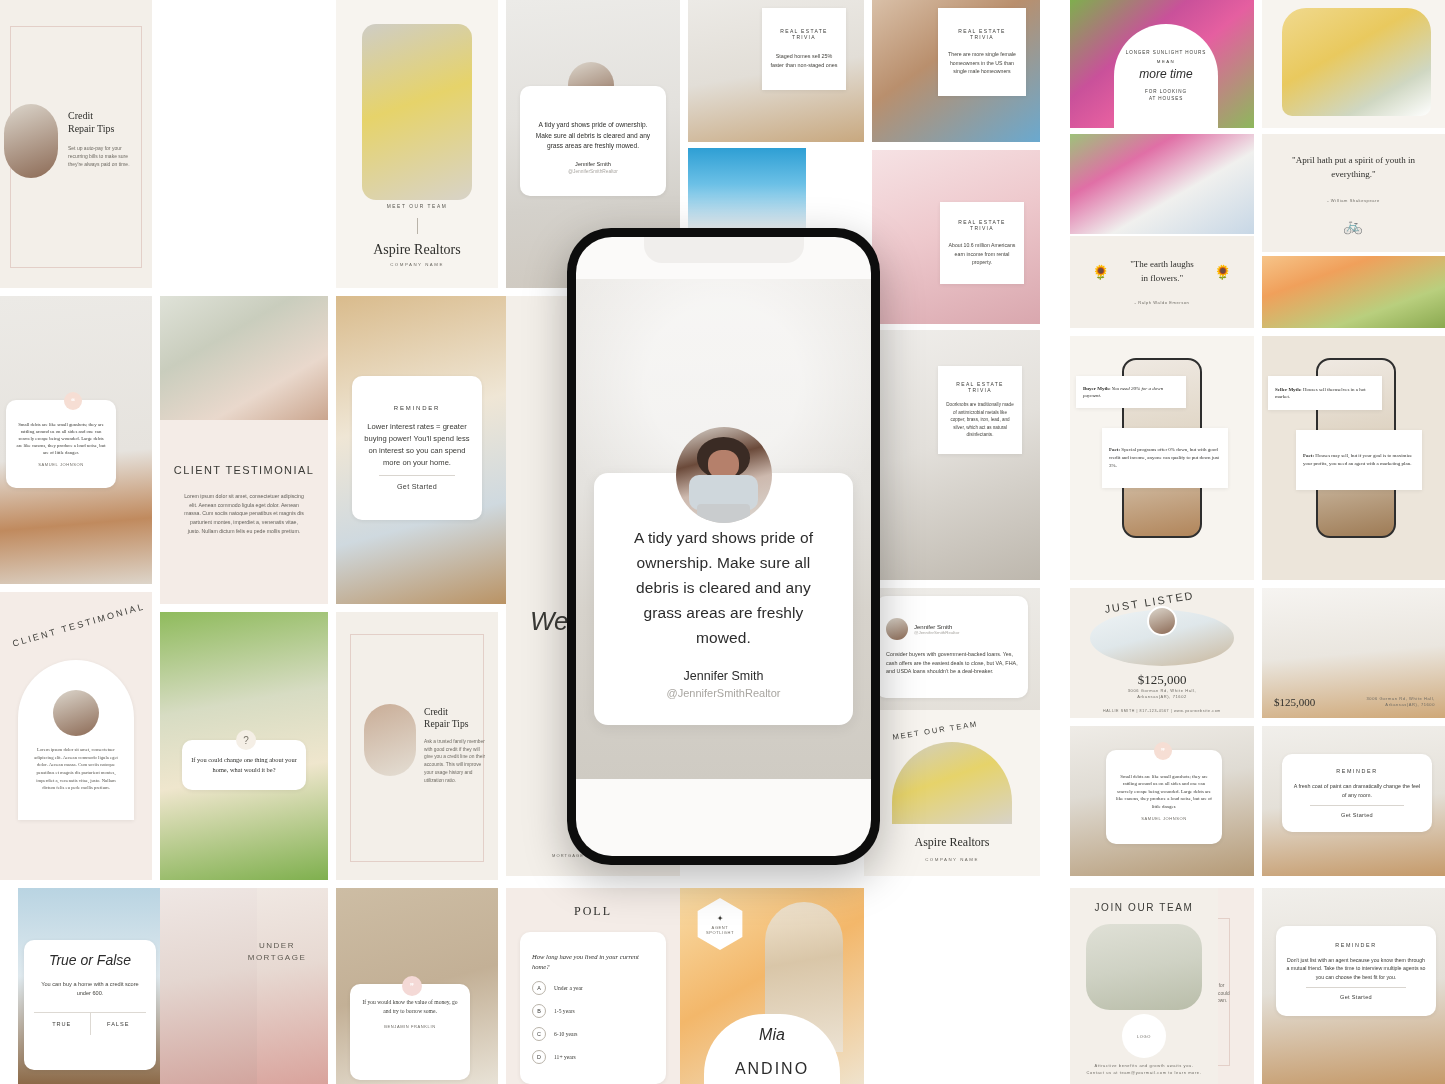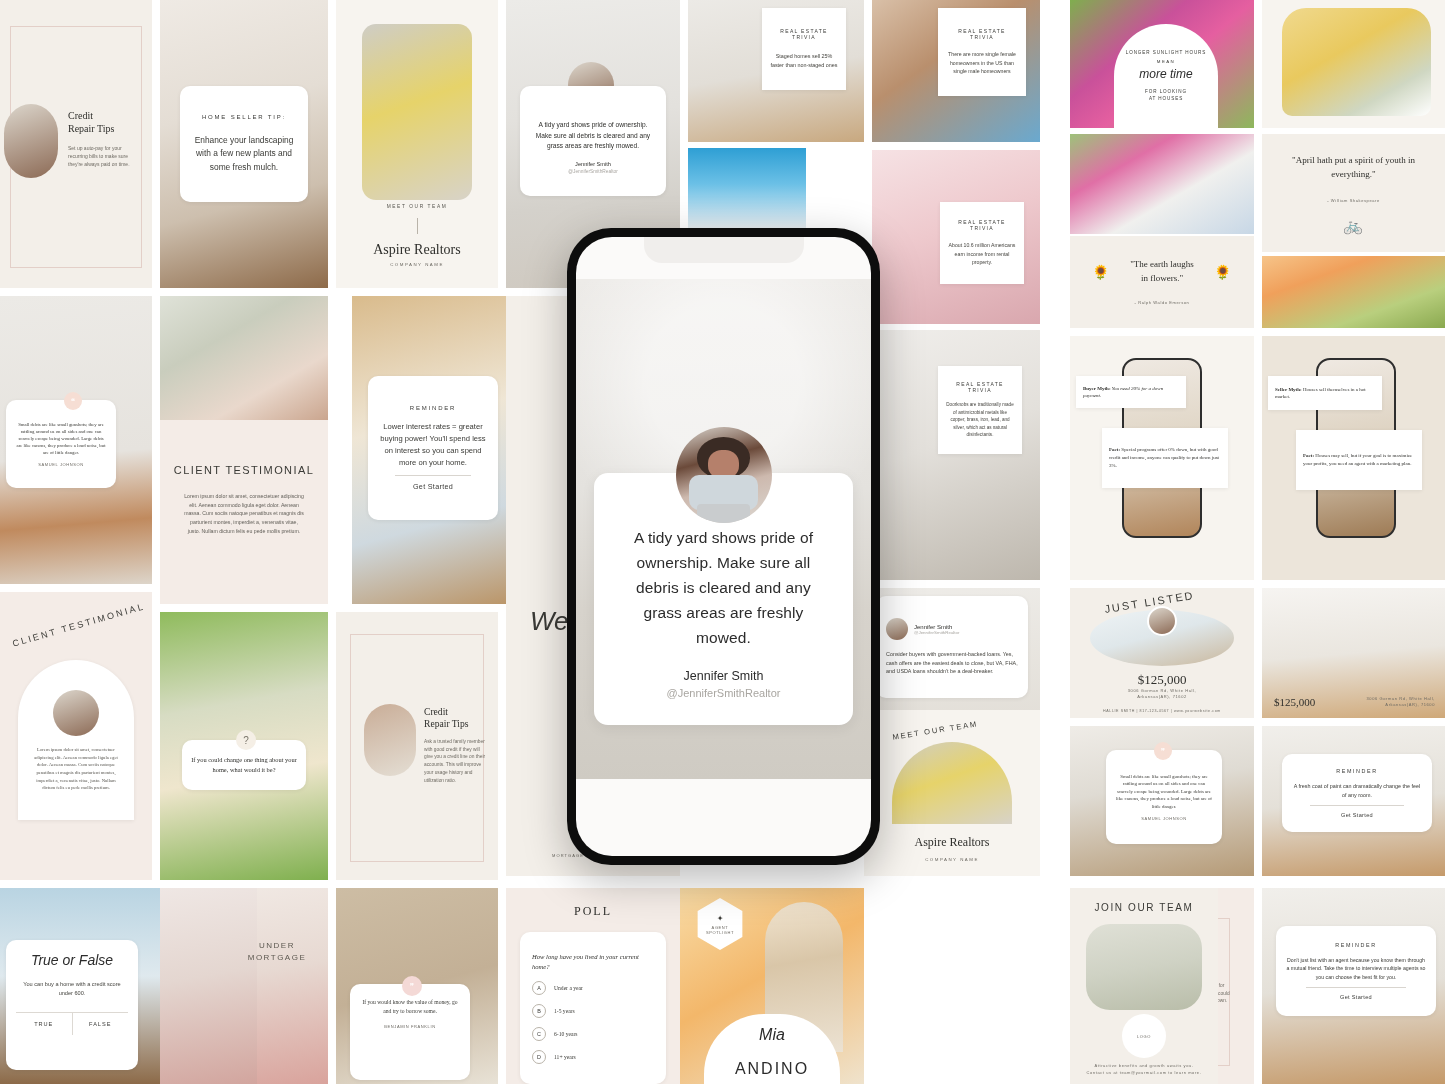--- a/index.html
+++ b/index.html
@@ -151,37 +151,31 @@
   </div>
 
   <div class="tile g-blush" style="left:0;top:592px;width:152px;height:288px;">
     <div class="lbl-arc" style="position:absolute;left:10px;top:28px;transform:rotate(-16deg);font-size:9px;letter-spacing:2.4px;color:#3a3a36;">CLIENT TESTIMONIAL</div>
     <div class="card arch" style="left:18px;top:68px;width:116px;height:160px;padding:12px 12px 10px;">
       <div class="circ-avatar" style="width:46px;height:46px;flex:none;"></div>
       <div class="body-sm serif" style="margin-top:10px;font-size:4.7px;line-height:1.6;color:#55534d;">Lorem ipsum dolor sit amet, consectetuer adipiscing elit. Aenean commodo ligula eget dolor. Aenean massa. Cum sociis natoque penatibus et magnis dis parturient montes, imperdiet a, venenatis vitae, justo. Nullam dictum felis eu pede mollis pretium.</div>
     </div>
   </div>
 
-  <div class="tile g-beach" style="left:0;top:888px;width:168px;height:196px;">
+  <div class="tile g-beach" style="left:18px;top:888px;width:168px;height:196px;">
     <div class="card rounded" style="left:6px;top:52px;width:132px;height:130px;padding:12px 10px 0;justify-content:flex-start;">
       <div class="script" style="font-size:14px;color:#2c2c2c;">True or False</div>
       <div class="body-sm" style="margin-top:12px;font-size:5.6px;">You can buy a home with a credit score under 600.</div>
       <div style="display:flex;width:100%;margin-top:14px;border-top:1px solid #ddd9d3;">
         <div style="flex:1;text-align:center;padding:8px 0;border-right:1px solid #ddd9d3;font-size:5.6px;letter-spacing:1px;color:#3b3b38;">TRUE</div>
         <div style="flex:1;text-align:center;padding:8px 0;font-size:5.6px;letter-spacing:1px;color:#3b3b38;">FALSE</div>
       </div>
     </div>
   </div>
 
-  <div class="tile g-room1" style="left:160px;top:0;width:168px;height:288px;">
-    <div class="card rounded" style="left:20px;top:86px;width:128px;height:116px;padding:14px 12px;">
-      <div class="kicker" style="font-size:6px;letter-spacing:1.8px;">HOME SELLER TIP:</div>
-      <div style="margin-top:14px;font-size:8.4px;line-height:1.6;color:#3a3a36;">Enhance your landscaping with a few new plants and some fresh mulch.</div>
-    </div>
-  </div>
 
   <div class="tile g-blush" style="left:160px;top:296px;width:168px;height:308px;">
     <div class="photo g-port" style="bottom:auto;height:124px;"></div>
     <div style="position:absolute;left:0;right:0;top:168px;text-align:center;font-size:11px;letter-spacing:1.4px;color:#3a3a36;">CLIENT TESTIMONIAL</div>
     <div style="position:absolute;left:24px;right:24px;top:196px;text-align:center;font-size:5.2px;line-height:1.68;color:#63605a;">Lorem ipsum dolor sit amet, consectetuer adipiscing elit. Aenean commodo ligula eget dolor. Aenean massa. Cum sociis natoque penatibus et magnis dis parturient montes, imperdiet a, venenatis vitae, justo. Nullam dictum felis eu pede mollis pretium.</div>
   </div>
 
   <div class="tile g-garden" style="left:160px;top:612px;width:168px;height:268px;">
     <div class="quote-badge" style="left:76px;top:118px;width:20px;height:20px;background:#f5efe6;color:#7a746a;font-size:10px;">?</div>
     <div class="card rounded" style="left:22px;top:128px;width:124px;height:50px;padding:8px;">
@@ -198,21 +192,21 @@
   </div>
 
   <div class="tile g-ivory" style="left:336px;top:0;width:162px;height:288px;">
     <div class="photo g-team arch" style="left:26px;right:26px;top:24px;bottom:88px;border-radius:14px;"></div>
     <div style="position:absolute;left:0;right:0;top:204px;text-align:center;font-size:4.8px;letter-spacing:1.6px;color:#55534d;">MEET OUR TEAM</div>
     <div style="position:absolute;left:50%;top:218px;width:1px;height:16px;background:#b9b3a9;"></div>
     <div class="bigserif" style="position:absolute;left:0;right:0;top:242px;text-align:center;font-size:14px;color:#2f2f2c;">Aspire Realtors</div>
     <div style="position:absolute;left:0;right:0;top:262px;text-align:center;font-size:4.4px;letter-spacing:1.5px;color:#6c6962;">COMPANY NAME</div>
   </div>
 
-  <div class="tile g-lodge" style="left:352px;top:296px;width:186px;height:308px;">
+  <div class="tile g-lodge" style="left:336px;top:296px;width:186px;height:308px;">
     <div class="card rounded" style="left:16px;top:80px;width:130px;height:144px;padding:14px 12px;">
       <div class="kicker" style="font-size:6px;letter-spacing:1.8px;">REMINDER</div>
       <div style="margin-top:10px;font-size:7.6px;line-height:1.6;color:#3a3a36;">Lower interest rates = greater buying power! You'll spend less on interest so you can spend more on your home.</div>
       <div class="divider"></div>
       <div class="cta" style="font-size:7.2px;">Get Started</div>
     </div>
   </div>
 
   <div class="tile g-cream" style="left:336px;top:612px;width:162px;height:268px;">
     <div class="thinframe" style="left:14px;top:22px;right:14px;bottom:18px;"></div>

